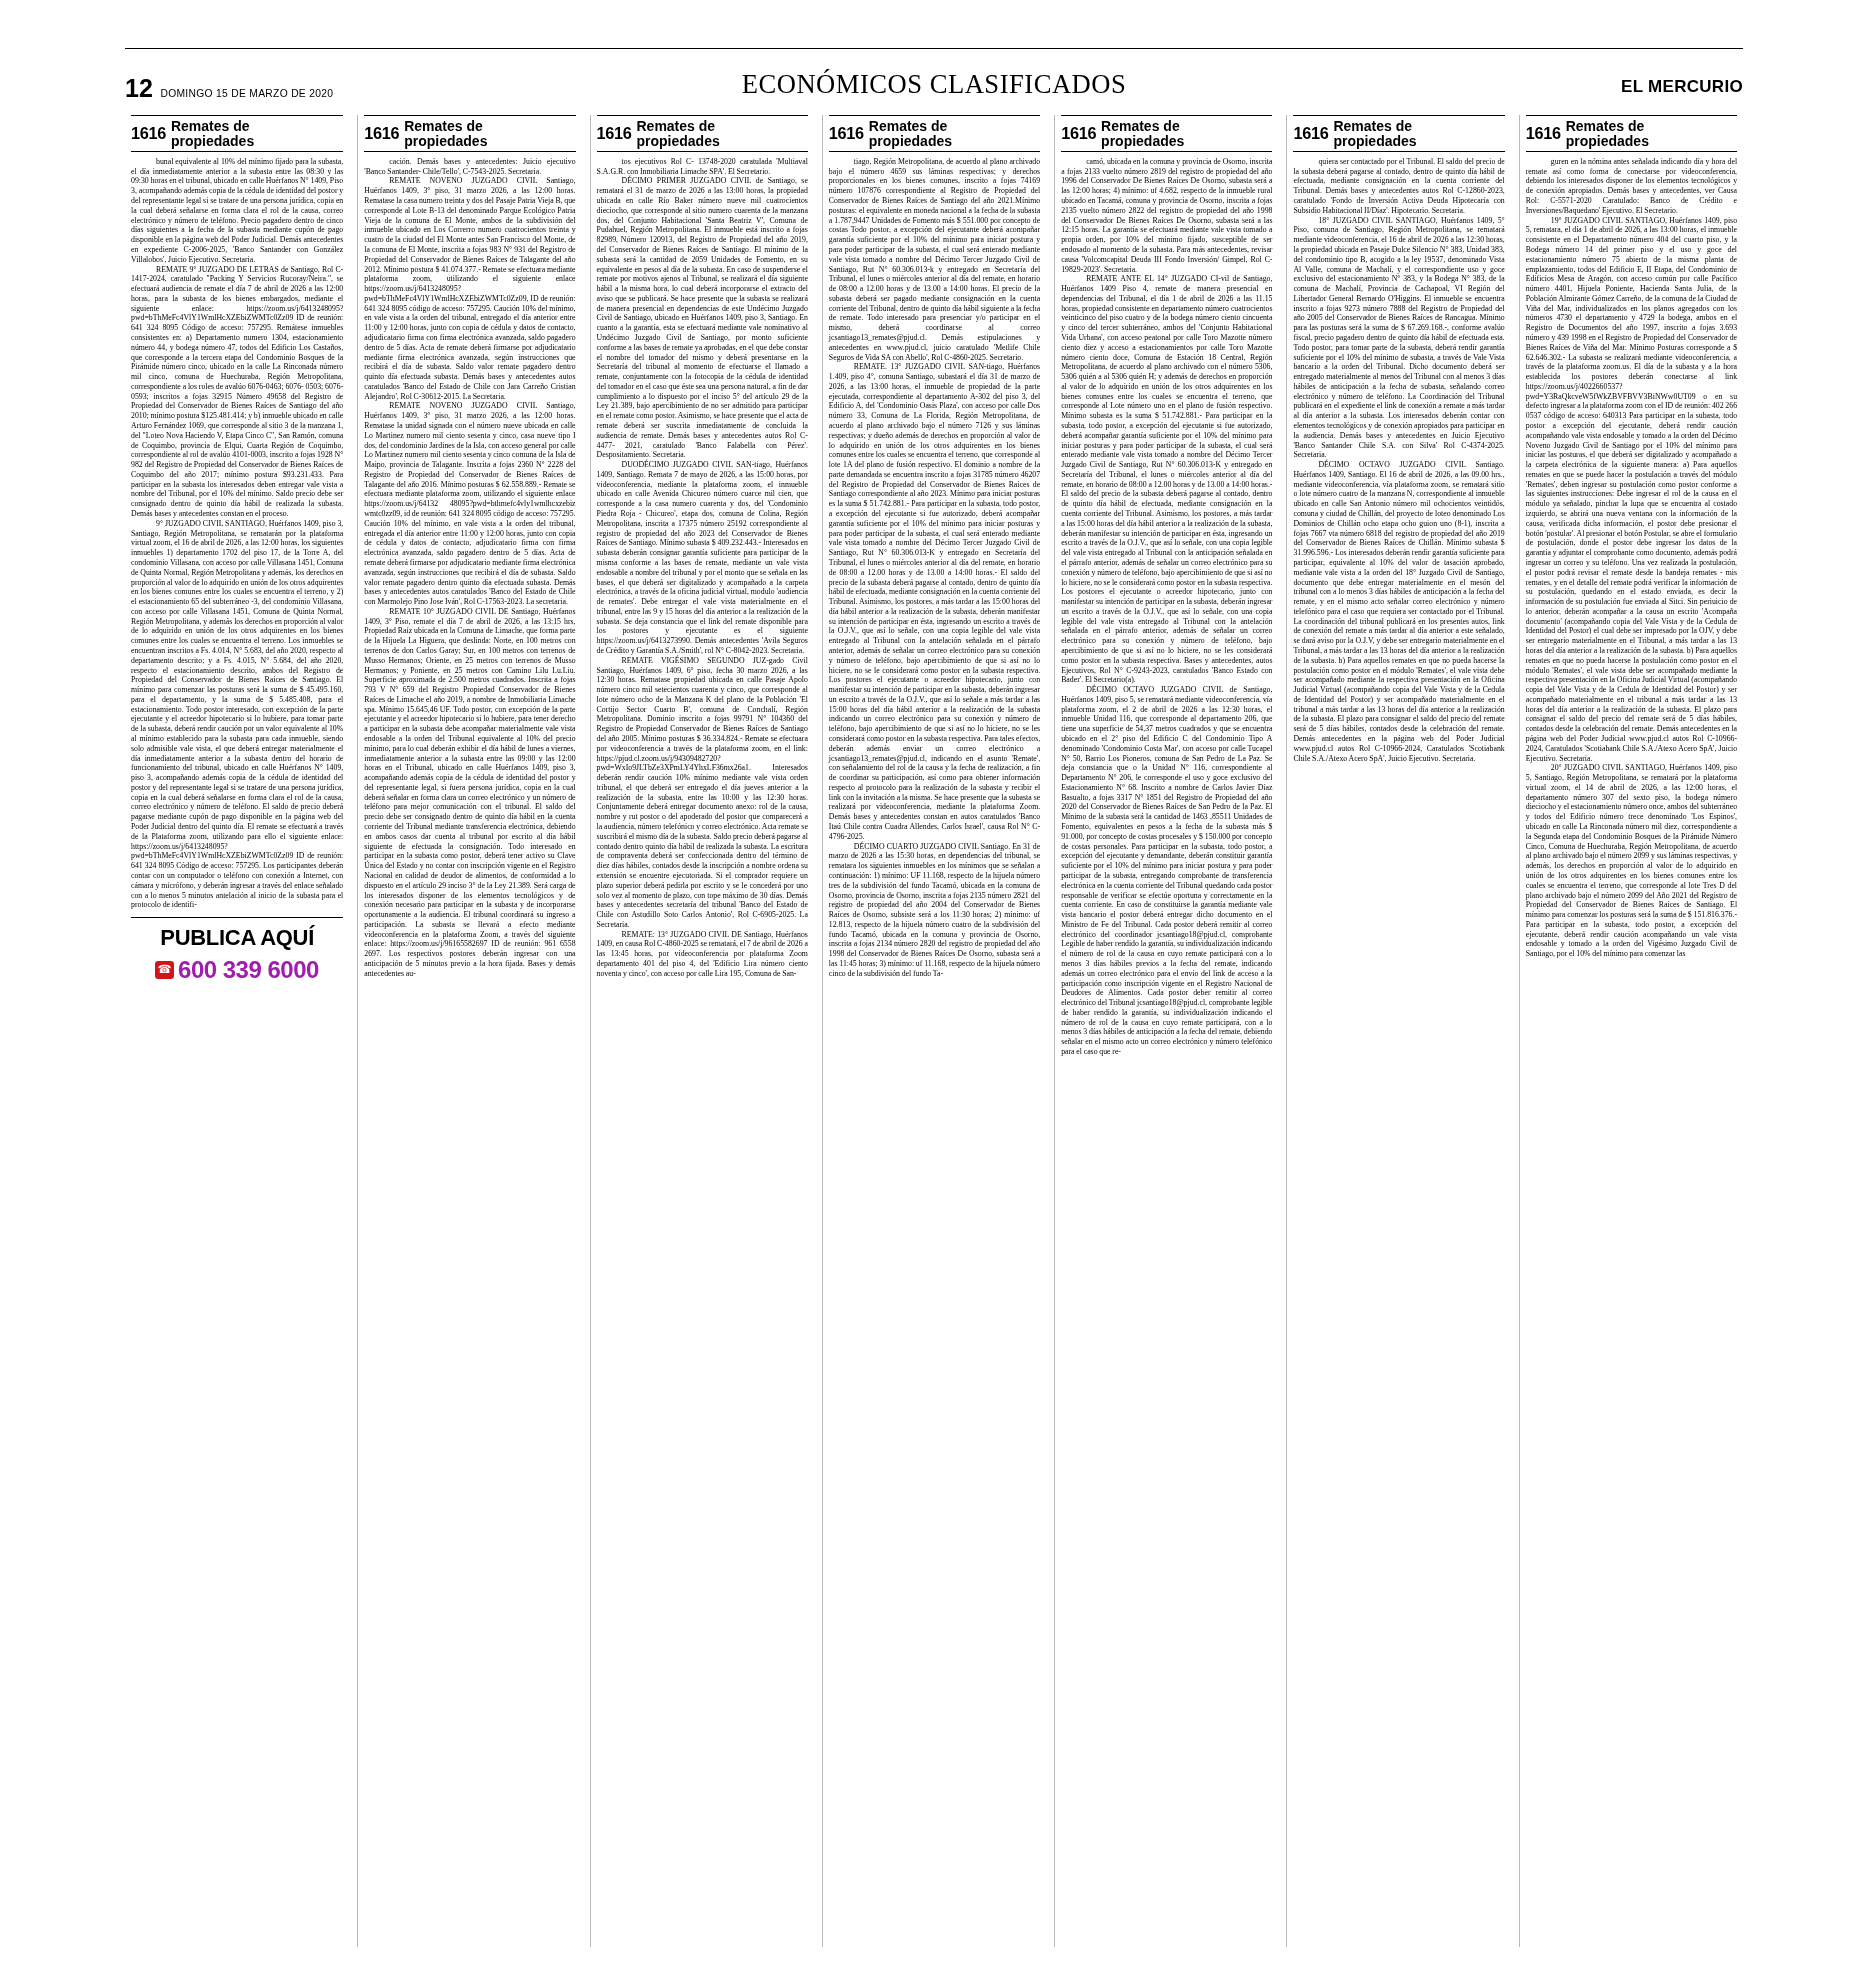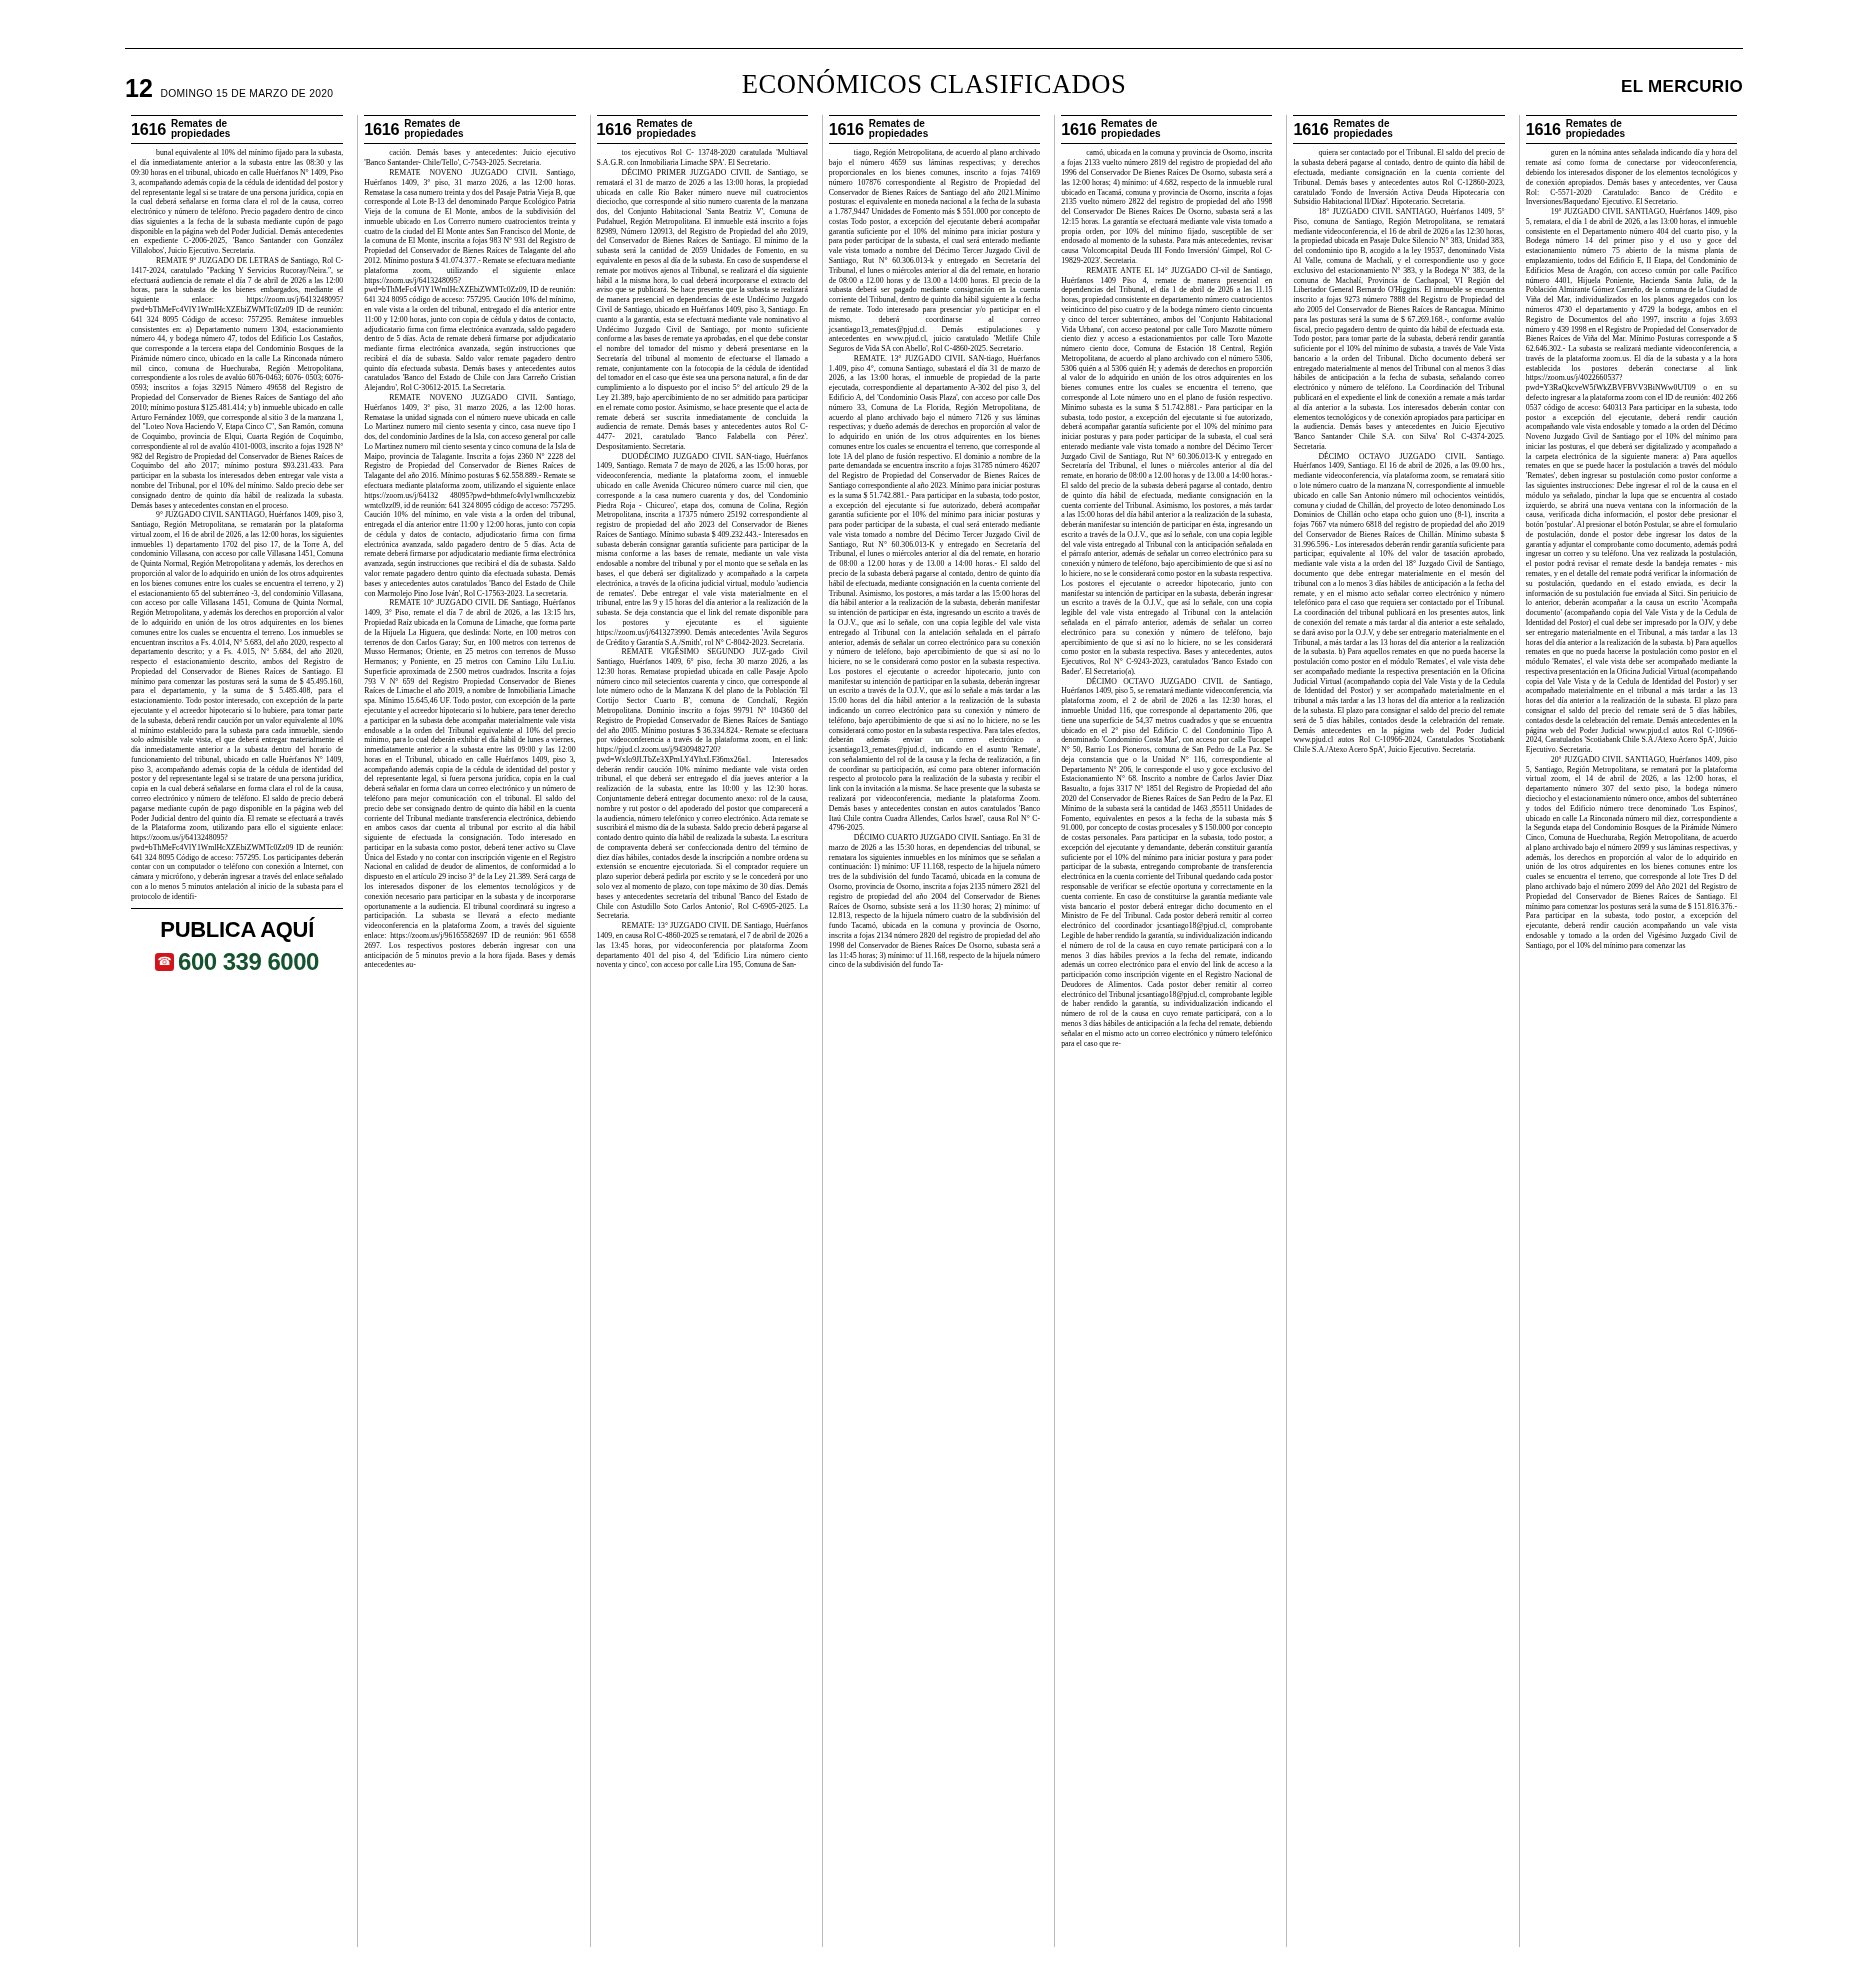--- a/index.html
+++ b/index.html
@@ -103,21 +103,21 @@
   .sec-num {
     font-family: "Liberation Sans", sans-serif;
     font-weight: bold;
     font-size: 16.3px;
     line-height: 1;
     letter-spacing: -0.3px;
   }
   .sec-lines {
     font-family: "Liberation Sans", sans-serif;
     font-weight: bold;
-    font-size: 10px;
+    font-size: 14px;
     line-height: 1.06;
   }
 
   .body-text {
     font-family: "Liberation Serif", serif;
     font-size: 7.8px;
     line-height: 1.255;
     text-align: justify;
     text-justify: inter-word;
     hyphens: auto;
@@ -162,21 +162,21 @@
     align-items: center;
     justify-content: center;
     color: #fff;
     font-size: 11.4px;
     line-height: 1;
   }
   .ad-phone {
     font-family: "Liberation Sans", sans-serif;
     font-weight: bold;
     font-size: 24px;
-    color: #14532d;
+    color: #a21caf;
     letter-spacing: -0.5px;
   }
 </style>
 </head>
 <body>
 
 <div class="page">
 
   <div class="masthead">
     <div class="masthead-left">

